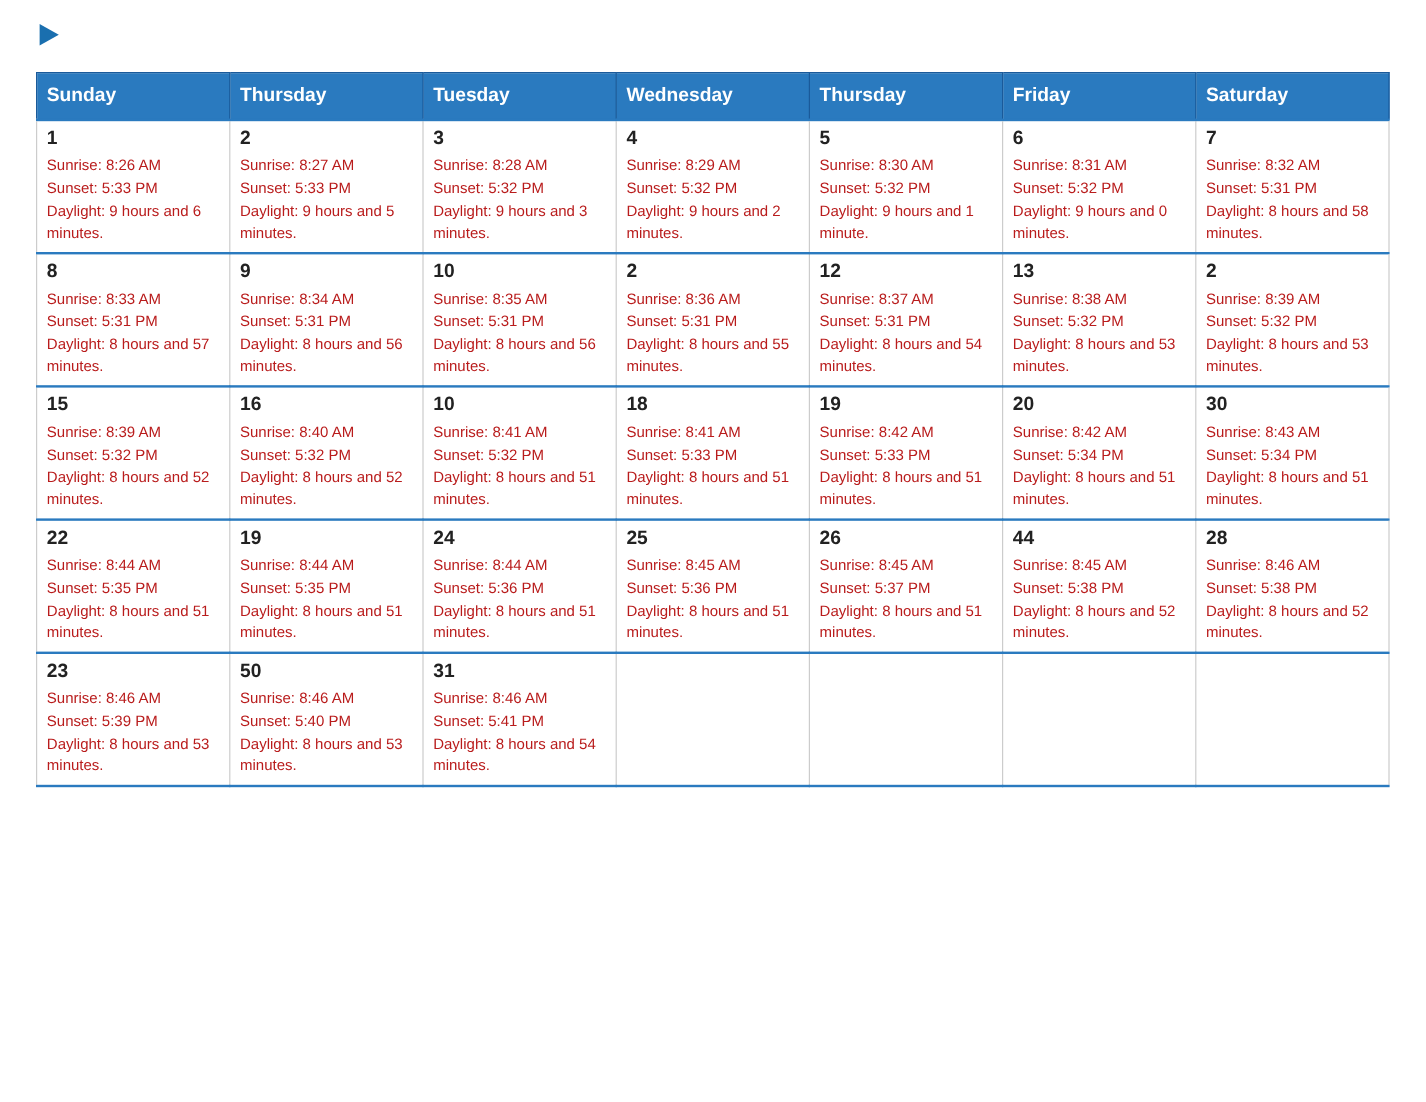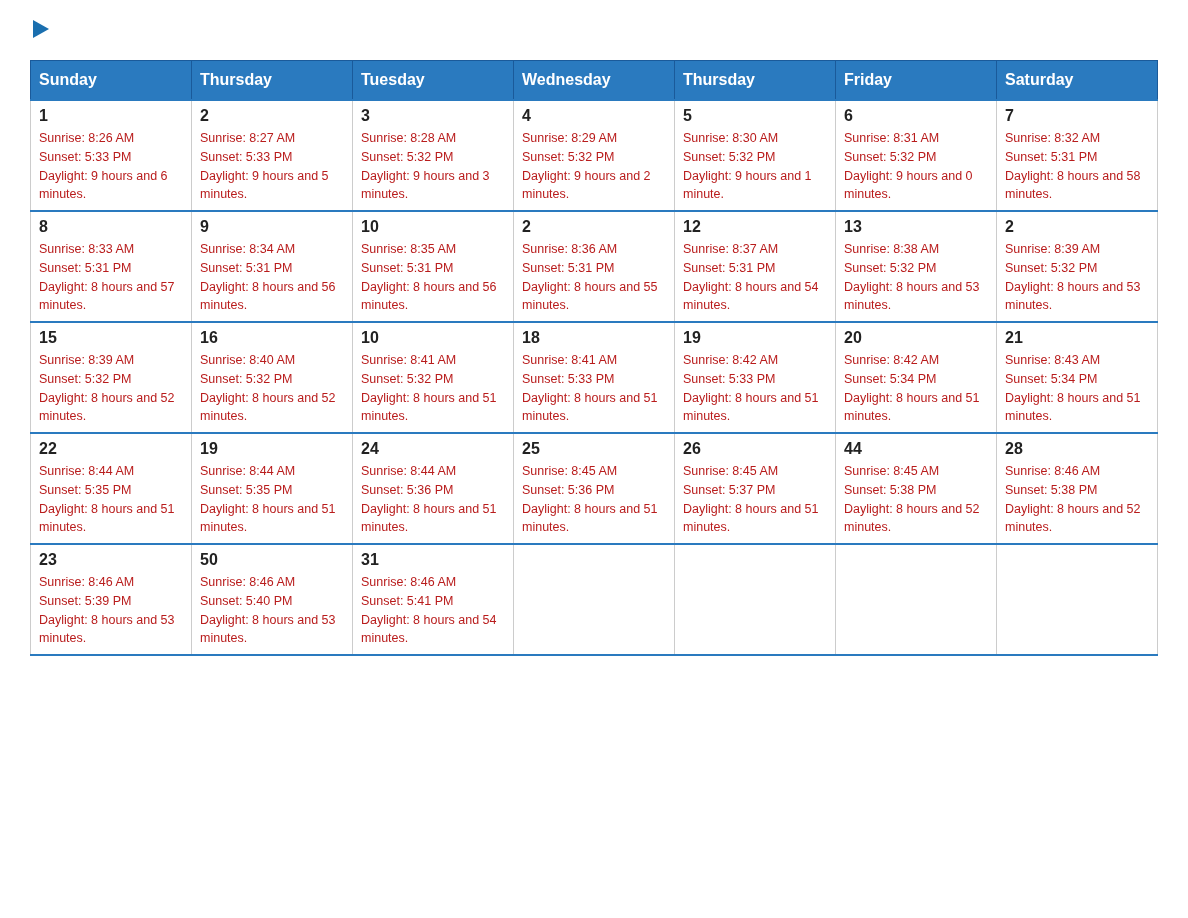--- a/index.html
+++ b/index.html
@@ -293,21 +293,21 @@
       </td>
         <td>
         <span class="day-number">20</span>
         <div class="day-info">
           Sunrise: 8:42 AM<br>
           Sunset: 5:34 PM<br>
           Daylight: 8 hours and 51 minutes.
         </div>
       </td>
         <td>
-        <span class="day-number">21</span>
+        <span class="day-number">30</span>
         <div class="day-info">
           Sunrise: 8:43 AM<br>
           Sunset: 5:34 PM<br>
           Daylight: 8 hours and 51 minutes.
         </div>
       </td>
       </tr>
       <tr>
         <td>
         <span class="day-number">22</span>

